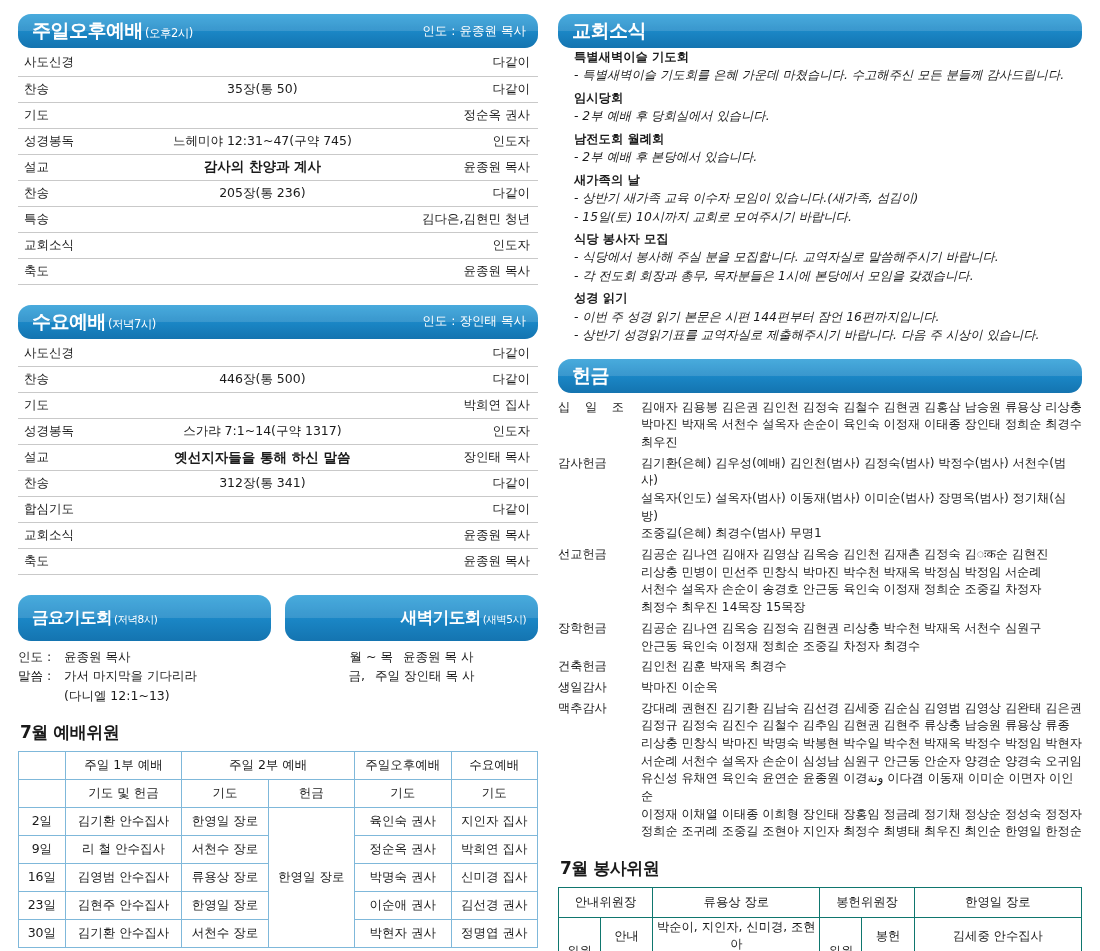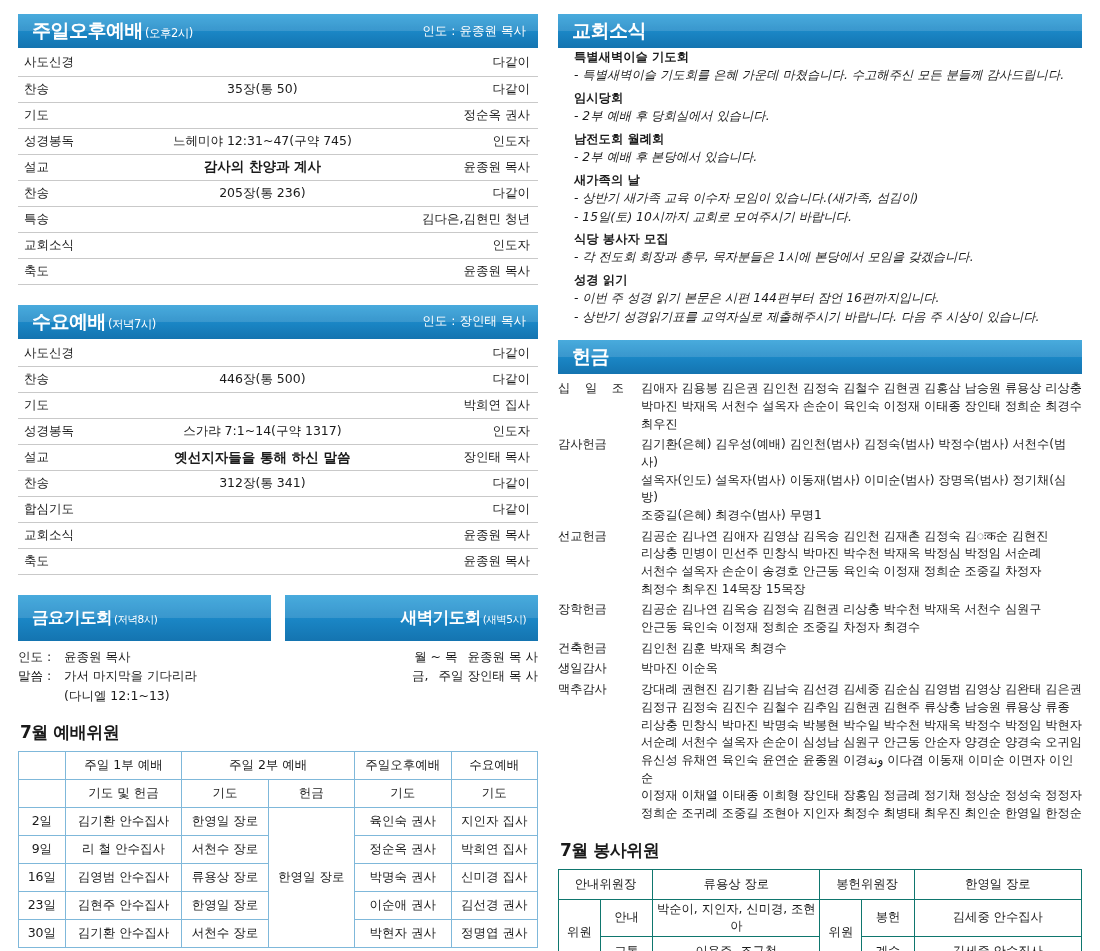--- a/index.html
+++ b/index.html
@@ -21,21 +21,21 @@
 
   
   .bar {
     background: linear-gradient(to bottom, #2e9fd8 0%, #1a85c4 55%, #1474b0 100%);
     color: #ffffff;
     height: 34px;
     display: flex;
     align-items: center;
     justify-content: space-between;
     padding: 0 12px 0 14px;
-    border-radius: 0;
+    border-radius: 13px;
     position: relative;
     overflow: hidden;
   }
   .bar::after{
     content:"";
     position:absolute; left:0; right:0; top:0; height:50%;
     background: rgba(255,255,255,0.13);
     pointer-events:none;
   }
   .bar-title { font-size: 19px; font-weight: bold; letter-spacing: -0.5px; position:relative; z-index:2;}
@@ -66,21 +66,21 @@
   
   .two-bars { display: flex; gap: 14px; }
   .two-bars > div { flex: 1; }
 
   .prayer-body { margin-top: 6px; font-size: 12.5px; line-height: 1.55; }
   .prayer-row { display: flex; }
   .prayer-row .lbl { width: 46px; flex: none; }
   .prayer-row .val { flex: 1; }
   .prayer-indent { padding-left: 46px; }
   .prayer-body.right { text-align: right; }
-  .prayer-body.right .prayer-row { justify-content: flex-end; gap: 10px; }
+  .prayer-body.right .prayer-row { justify-content: center; gap: 10px; }
 
   
   .sec-title {
     font-size: 17px; font-weight: bold; margin: 16px 0 7px 2px;
     letter-spacing: -0.5px;
   }
 
   
   table.cm { width: 100%; border-collapse: collapse; }
   table.cm th, table.cm td {
@@ -357,20 +357,21 @@
         <div class="gtitle">남전도회 월례회</div>
         <div class="gline">- 2부 예배 후 본당에서 있습니다.</div>
       </div>
       <div class="grp">
         <div class="gtitle">새가족의 날</div>
         <div class="gline">- 상반기 새가족 교육 이수자 모임이 있습니다.(새가족, 섬김이)</div>
         <div class="gline">- 15일(토) 10시까지 교회로 모여주시기 바랍니다.</div>
       </div>
       <div class="grp">
         <div class="gtitle">식당 봉사자 모집</div>
+        <div class="gline">- 식당에서 봉사해 주실 분을 모집합니다. 교역자실로 말씀해주시기 바랍니다.</div>
         <div class="gline">- 각 전도회 회장과 총무, 목자분들은 1시에 본당에서 모임을 갖겠습니다.</div>
       </div>
       <div class="grp">
         <div class="gtitle">성경 읽기</div>
         <div class="gline">- 이번 주 성경 읽기 본문은 시편 144편부터 잠언 16편까지입니다.</div>
         <div class="gline">- 상반기 성경읽기표를 교역자실로 제출해주시기 바랍니다. 다음 주 시상이 있습니다.</div>
       </div>
     </div>
 
     <div class="spacer-10"></div>

